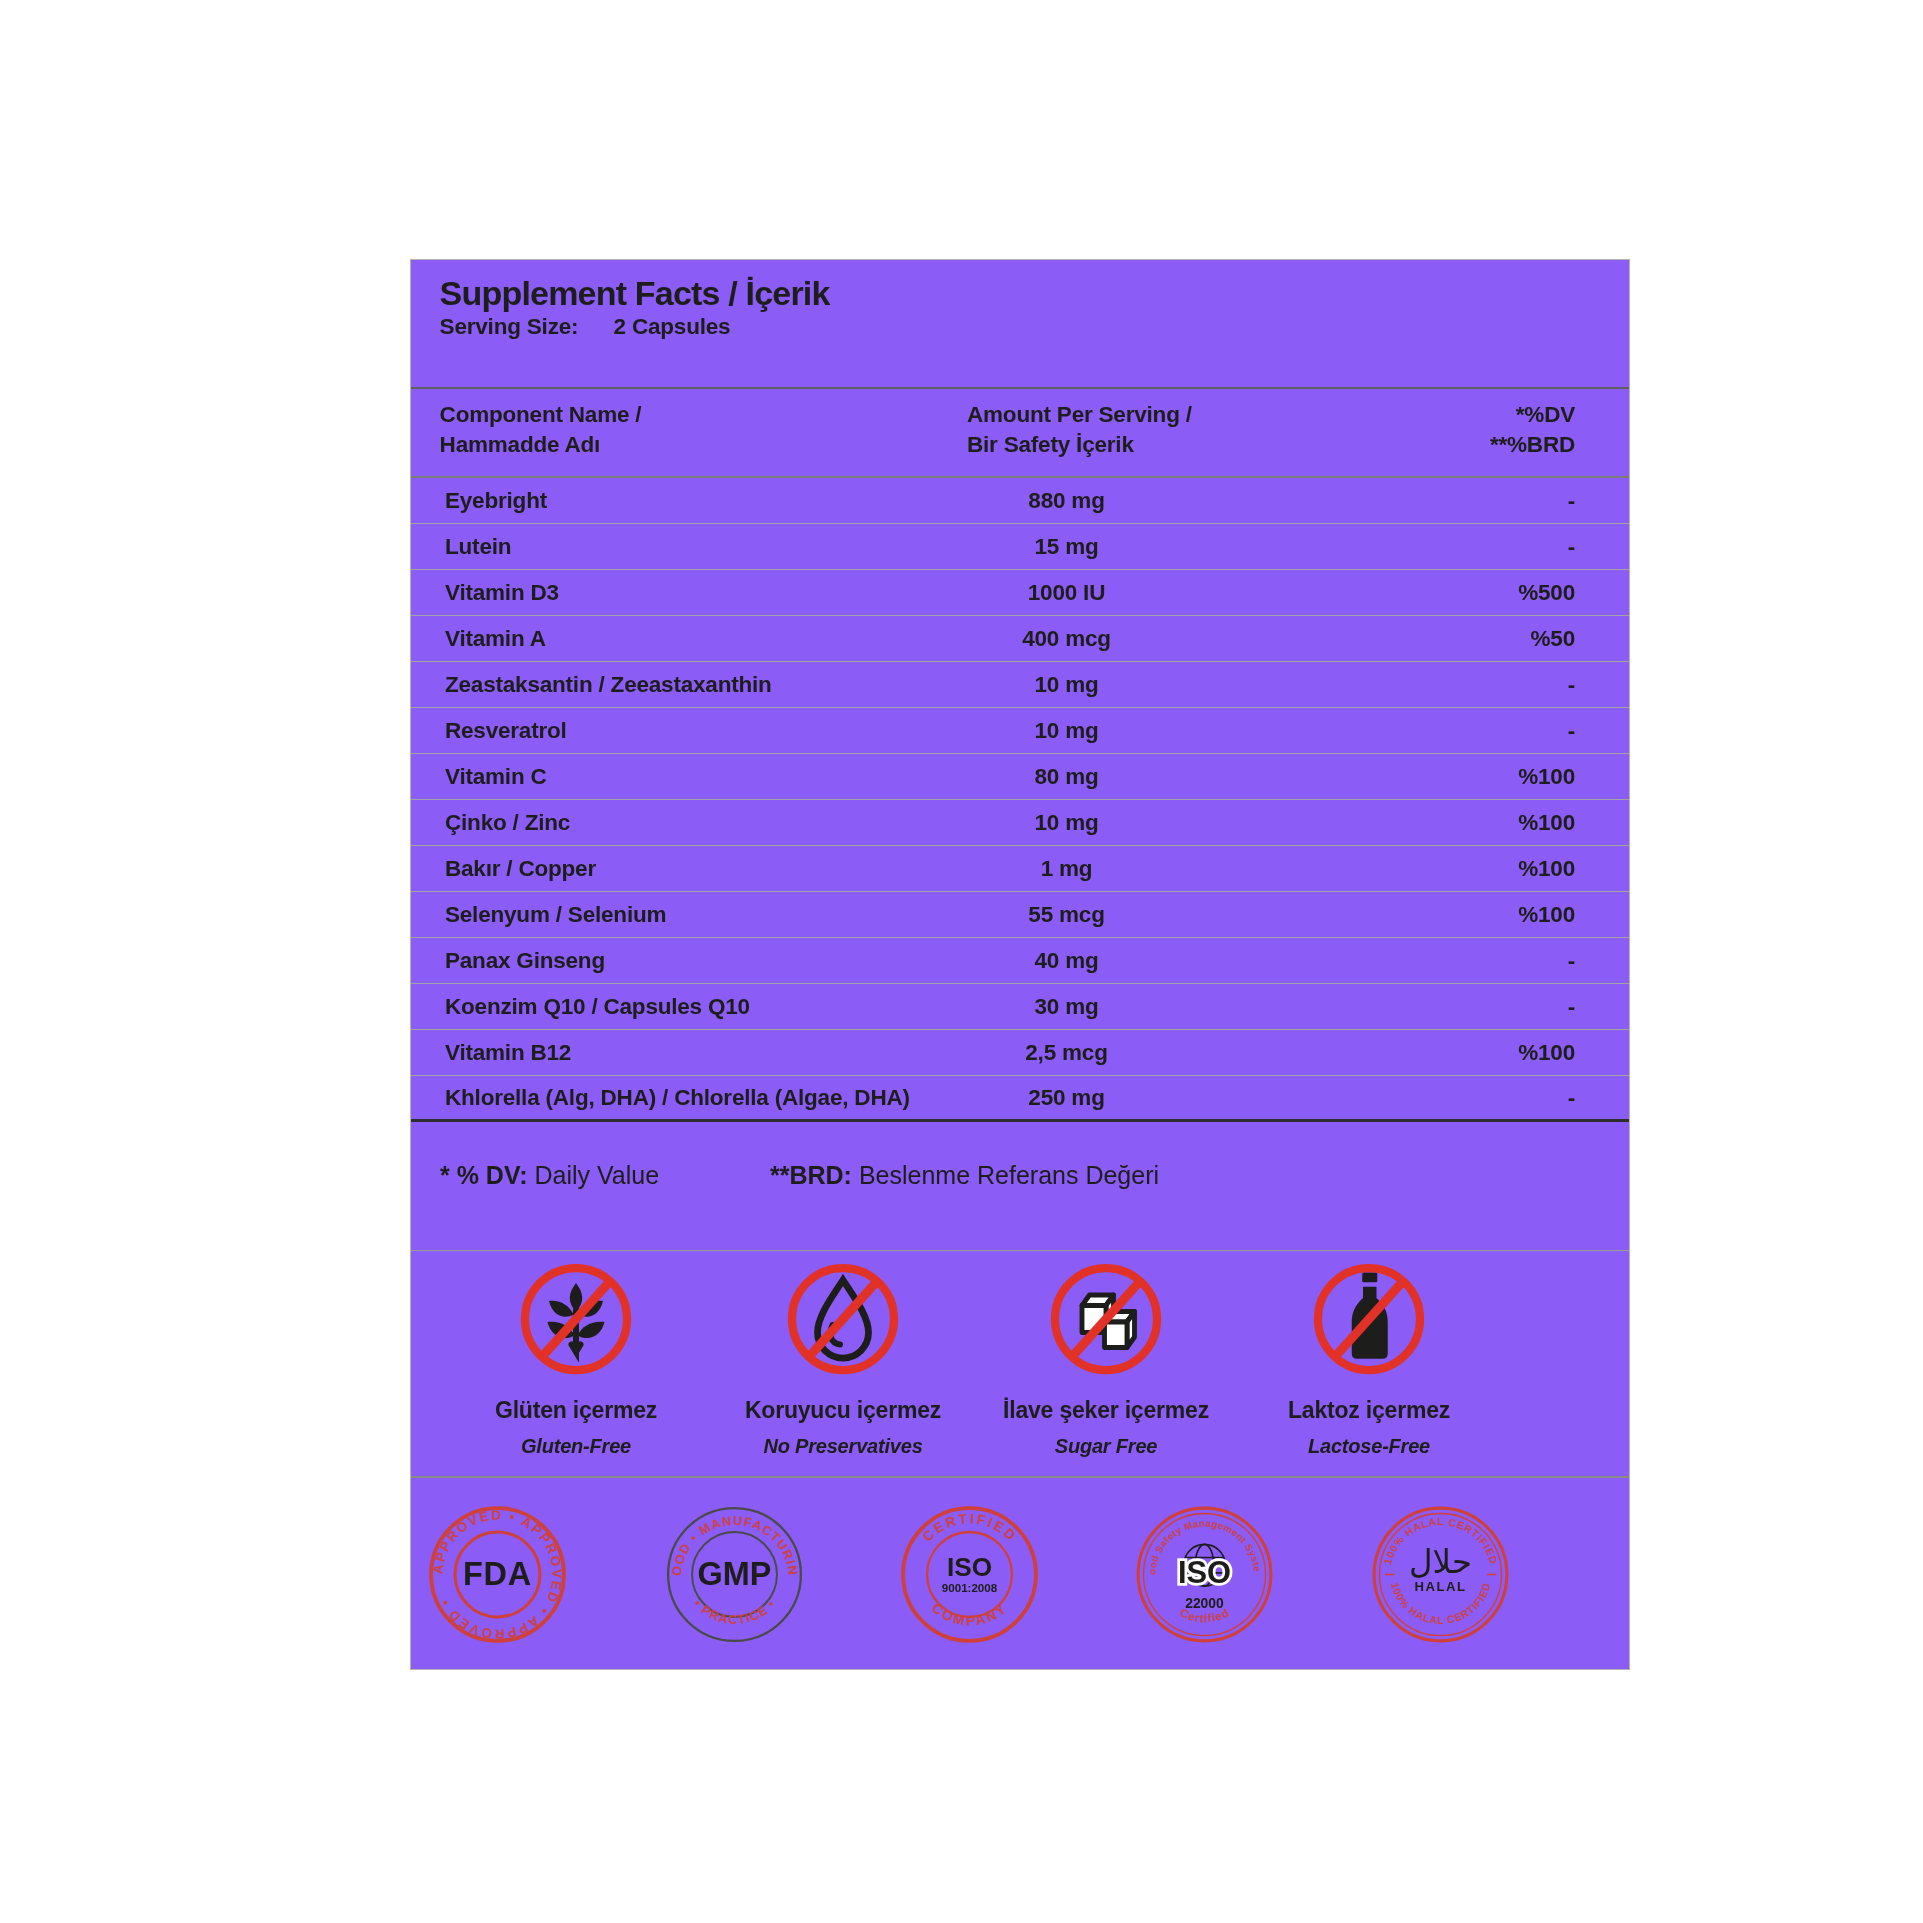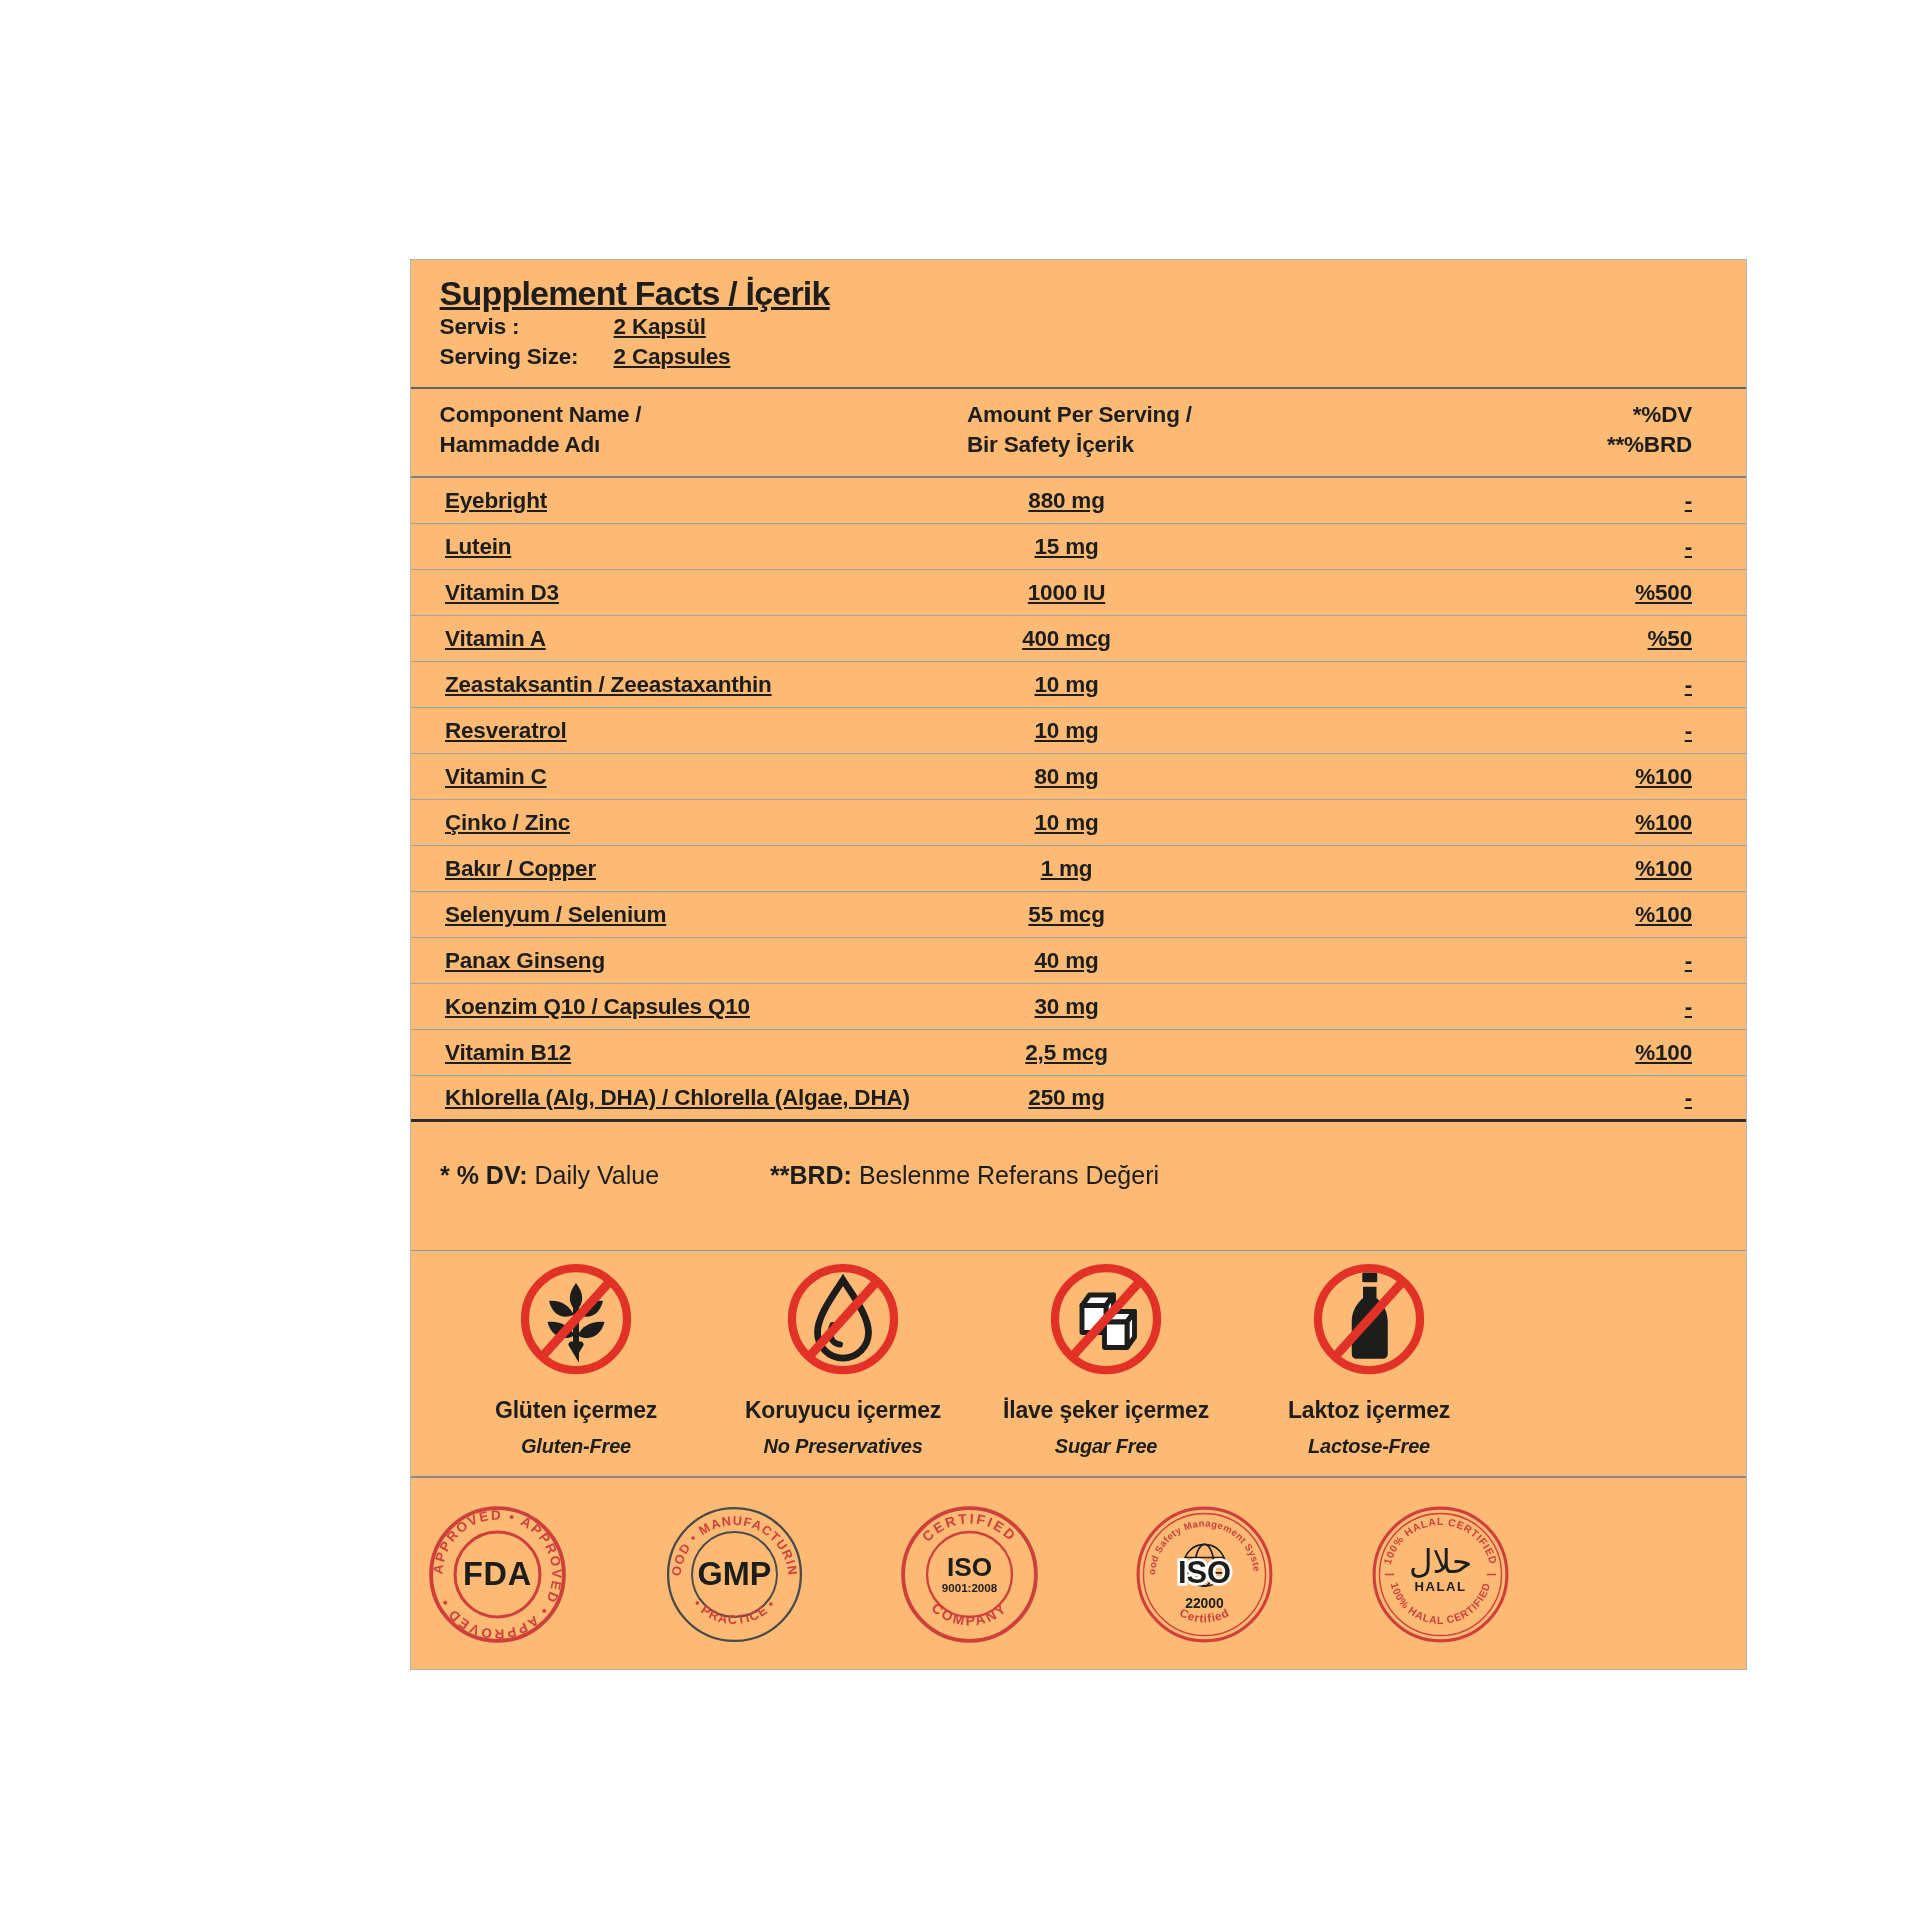--- a/index.html
+++ b/index.html
@@ -1,19 +1,19 @@
 <!DOCTYPE html>
 <html style="font-size:12px"><head>
 <meta charset="utf-8">
 <style>
   html,body{margin:0;padding:0;background:#ffffff;}
   .page{position:relative;width:1924px;height:1924px;background:#ffffff;overflow:hidden;
         font-family:"Liberation Sans",sans-serif;color:#1d1d1b;}
-  .panel{position:absolute;left:410px;top:259px;width:1337px;height:1411px;
-         border:1.5px solid #b3b3b3;box-sizing:border-box;background:#fdba74;text-decoration:underline;}
+  .panel{position:absolute;left:410px;top:259px;width:1220px;height:1411px;
+         border:1.5px solid #b3b3b3;box-sizing:border-box;background:#8b5cf6;}
   
   .sec-header{height:129px;box-sizing:border-box;border-bottom:2.3px solid #616161;padding:15px 0 0 28.6px;}
   .lbl-title{font-size:34px;font-weight:700;letter-spacing:-0.8px;line-height:1.1;}
   .serving-line{font-size:22.5px;font-weight:700;line-height:30px;letter-spacing:-0.2px;}
   .serving-line .sl-label{display:inline-block;width:174px;}
   
   .sec-colhead{position:relative;height:89px;box-sizing:border-box;border-bottom:2.3px solid #7d7d7d;
                font-size:22.5px;font-weight:700;letter-spacing:-0.2px;}
   .ch-component{position:absolute;left:28.6px;top:10.5px;line-height:30px;}
   .ch-amount{position:absolute;left:556px;top:10.5px;line-height:30px;}
@@ -48,23 +48,20 @@
   .blacktext{font-family:"Liberation Sans",sans-serif;font-weight:700;fill:#1d1d1b;}
 </style>
 </head>
 <body>
 
 <div class="page">
   <div class="panel">
 
     <div class="sec-header">
       <div class="lbl-title">Supplement Facts / İçerik</div>
-      <div class="serving-line">
-        <span class="sl-label">Servis :</span><span>2 Kapsül</span>
-      </div>
       <div class="serving-line">
         <span class="sl-label">Serving Size:</span><span>2 Capsules</span>
       </div>
     </div>
 
     <div class="sec-colhead">
       <div class="ch-component">
         <div>Component Name /</div>
         <div>Hammadde Adı</div>
       </div>

